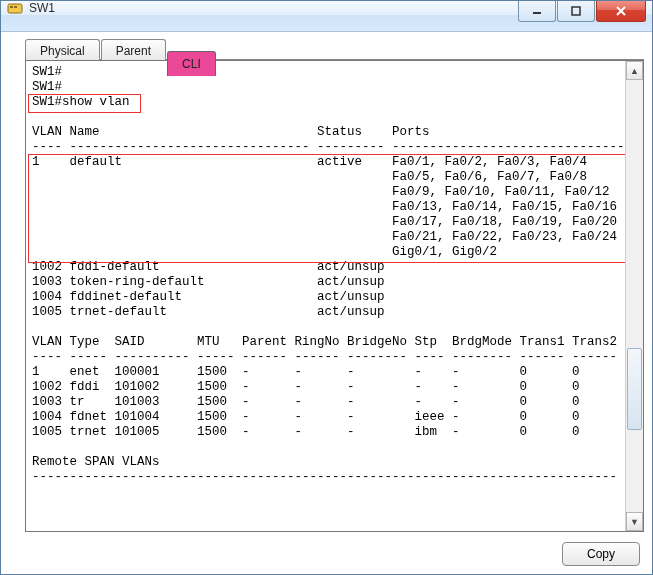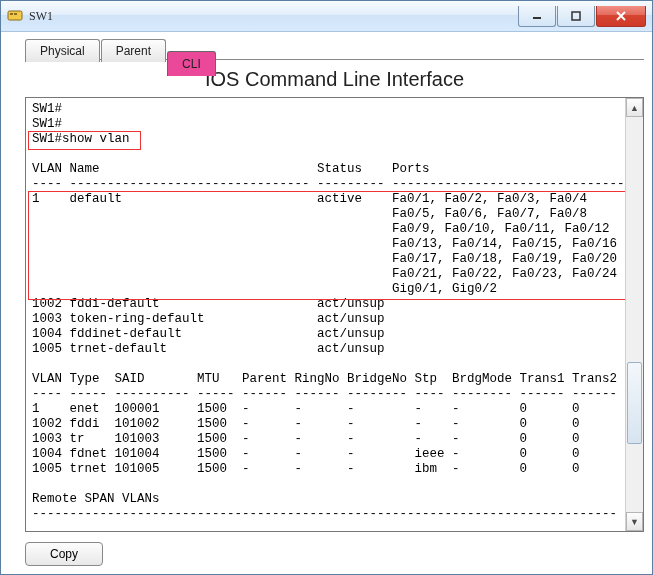--- a/index.html
+++ b/index.html
@@ -19,24 +19,22 @@
     box-sizing: border-box;
     display: flex;
     flex-direction: column;
     background: #fff;
   }
   .titlebar {
     height: 30px;
     background: linear-gradient(to bottom, #f7fbff 0%, #e3eefb 45%, #cfe3f7 46%, #d9eafd 100%);
     border-bottom: 1px solid #a9c4de;
     display: flex;
-    align-items: center;
     padding: 0 6px 0 6px;
     position: relative;
-    font-family: Liberation Serif, serif;
   }
   .titlebar .app-icon {
     width: 16px;
     height: 16px;
     margin-right: 6px;
     display: inline-flex;
     align-items: center;
     justify-content: center;
   }
   .titlebar .title {
@@ -168,21 +166,21 @@
     border-radius: 2px;
     cursor: pointer;
   }
   .redbox {
     position: absolute;
     border: 1px solid #e33;
     pointer-events: none;
   }
   .footer-btns {
     display: flex;
-    justify-content: space-between;
+    justify-content: flex-end;
     gap: 18px;
     padding: 10px 4px 0 0;
   }
   button.ui {
     width: 78px;
     height: 24px;
     border: 1px solid #888;
     border-radius: 4px;
     background: linear-gradient(to bottom, #fdfdfd, #e8e8e8);
     font-family: inherit;
@@ -226,21 +224,20 @@
   </div>
 
   <div class="body">
     <div class="tabstrip">
       <div class="tab">Physical</div>
       <div class="tab">Parent</div>
       <div class="tab active">CLI</div>
     </div>
     <div class="tabline"></div>
 
-    <div class="panel-title">IOS Command Line Interface</div>
 
     <div class="console-wrap">
       <div class="console-outer">
         <div class="console"><span>SW1#</span>
 <span>SW1#</span>
 <span>SW1#show vlan</span>
 <span></span>
 <span>VLAN Name                             Status    Ports</span>
 <span>---- -------------------------------- --------- -------------------------------</span>
 <span>1    default                          active    Fa0/1, Fa0/2, Fa0/3, Fa0/4</span>

